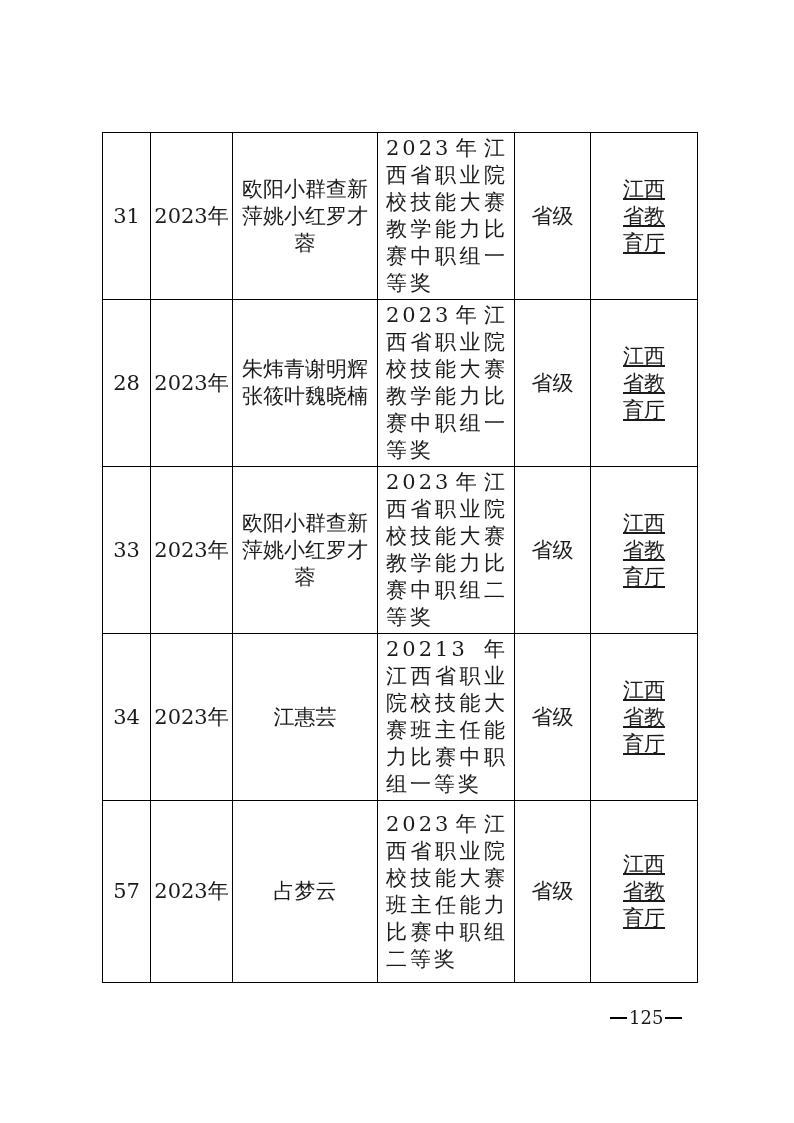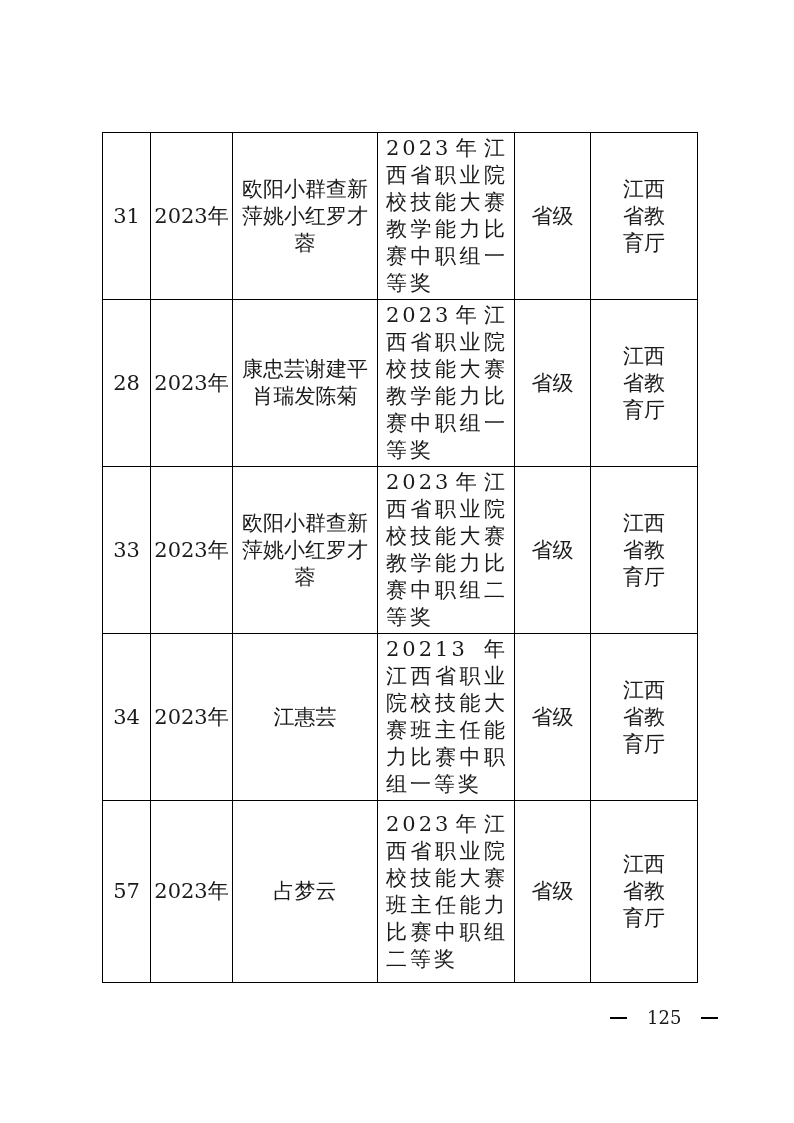--- a/index.html
+++ b/index.html
@@ -39,30 +39,30 @@
     .col-level { width: 76px; }
     .col-org { width: 107px; }
     .cell-name { padding: 8px 6px !important; }
     .cell-award {
       text-align: justify !important;
       text-align-last: left;
       padding: 0 6px 0 8px !important;
       letter-spacing: 3px;
       word-break: break-all;
     }
-    .cell-org { padding: 0 26px !important; }
+    .cell-org { padding: 0 26px !important; text-decoration: underline; }
     .page-number {
       position: absolute;
       left: 610px;
       top: 1007px;
       font-size: 18px;
       color: #1a1a1a;
       display: flex;
       align-items: center;
-      gap: 20px;
+      gap: 2px;
     }
     .dash {
       display: inline-block;
       width: 17px;
       height: 2px;
       background: #000;
     }
   </style>
 </head>
 <body>
@@ -81,21 +81,21 @@
       <td>31</td>
       <td>2023年</td>
       <td class="cell-name">欧阳小群查新萍姚小红罗才蓉</td>
       <td class="cell-award">2023年江西省职业院校技能大赛教学能力比赛中职组一等奖</td>
       <td>省级</td>
       <td class="cell-org">江西省教育厅</td>
     </tr>
     <tr>
       <td>28</td>
       <td>2023年</td>
-      <td class="cell-name">康忠芸谢建平肖瑞发陈菊</td>
+      <td class="cell-name">朱炜青谢明辉张筱叶魏晓楠</td>
       <td class="cell-award">2023年江西省职业院校技能大赛教学能力比赛中职组一等奖</td>
       <td>省级</td>
       <td class="cell-org">江西省教育厅</td>
     </tr>
     <tr>
       <td>33</td>
       <td>2023年</td>
       <td class="cell-name">欧阳小群查新萍姚小红罗才蓉</td>
       <td class="cell-award">2023年江西省职业院校技能大赛教学能力比赛中职组二等奖</td>
       <td>省级</td>

